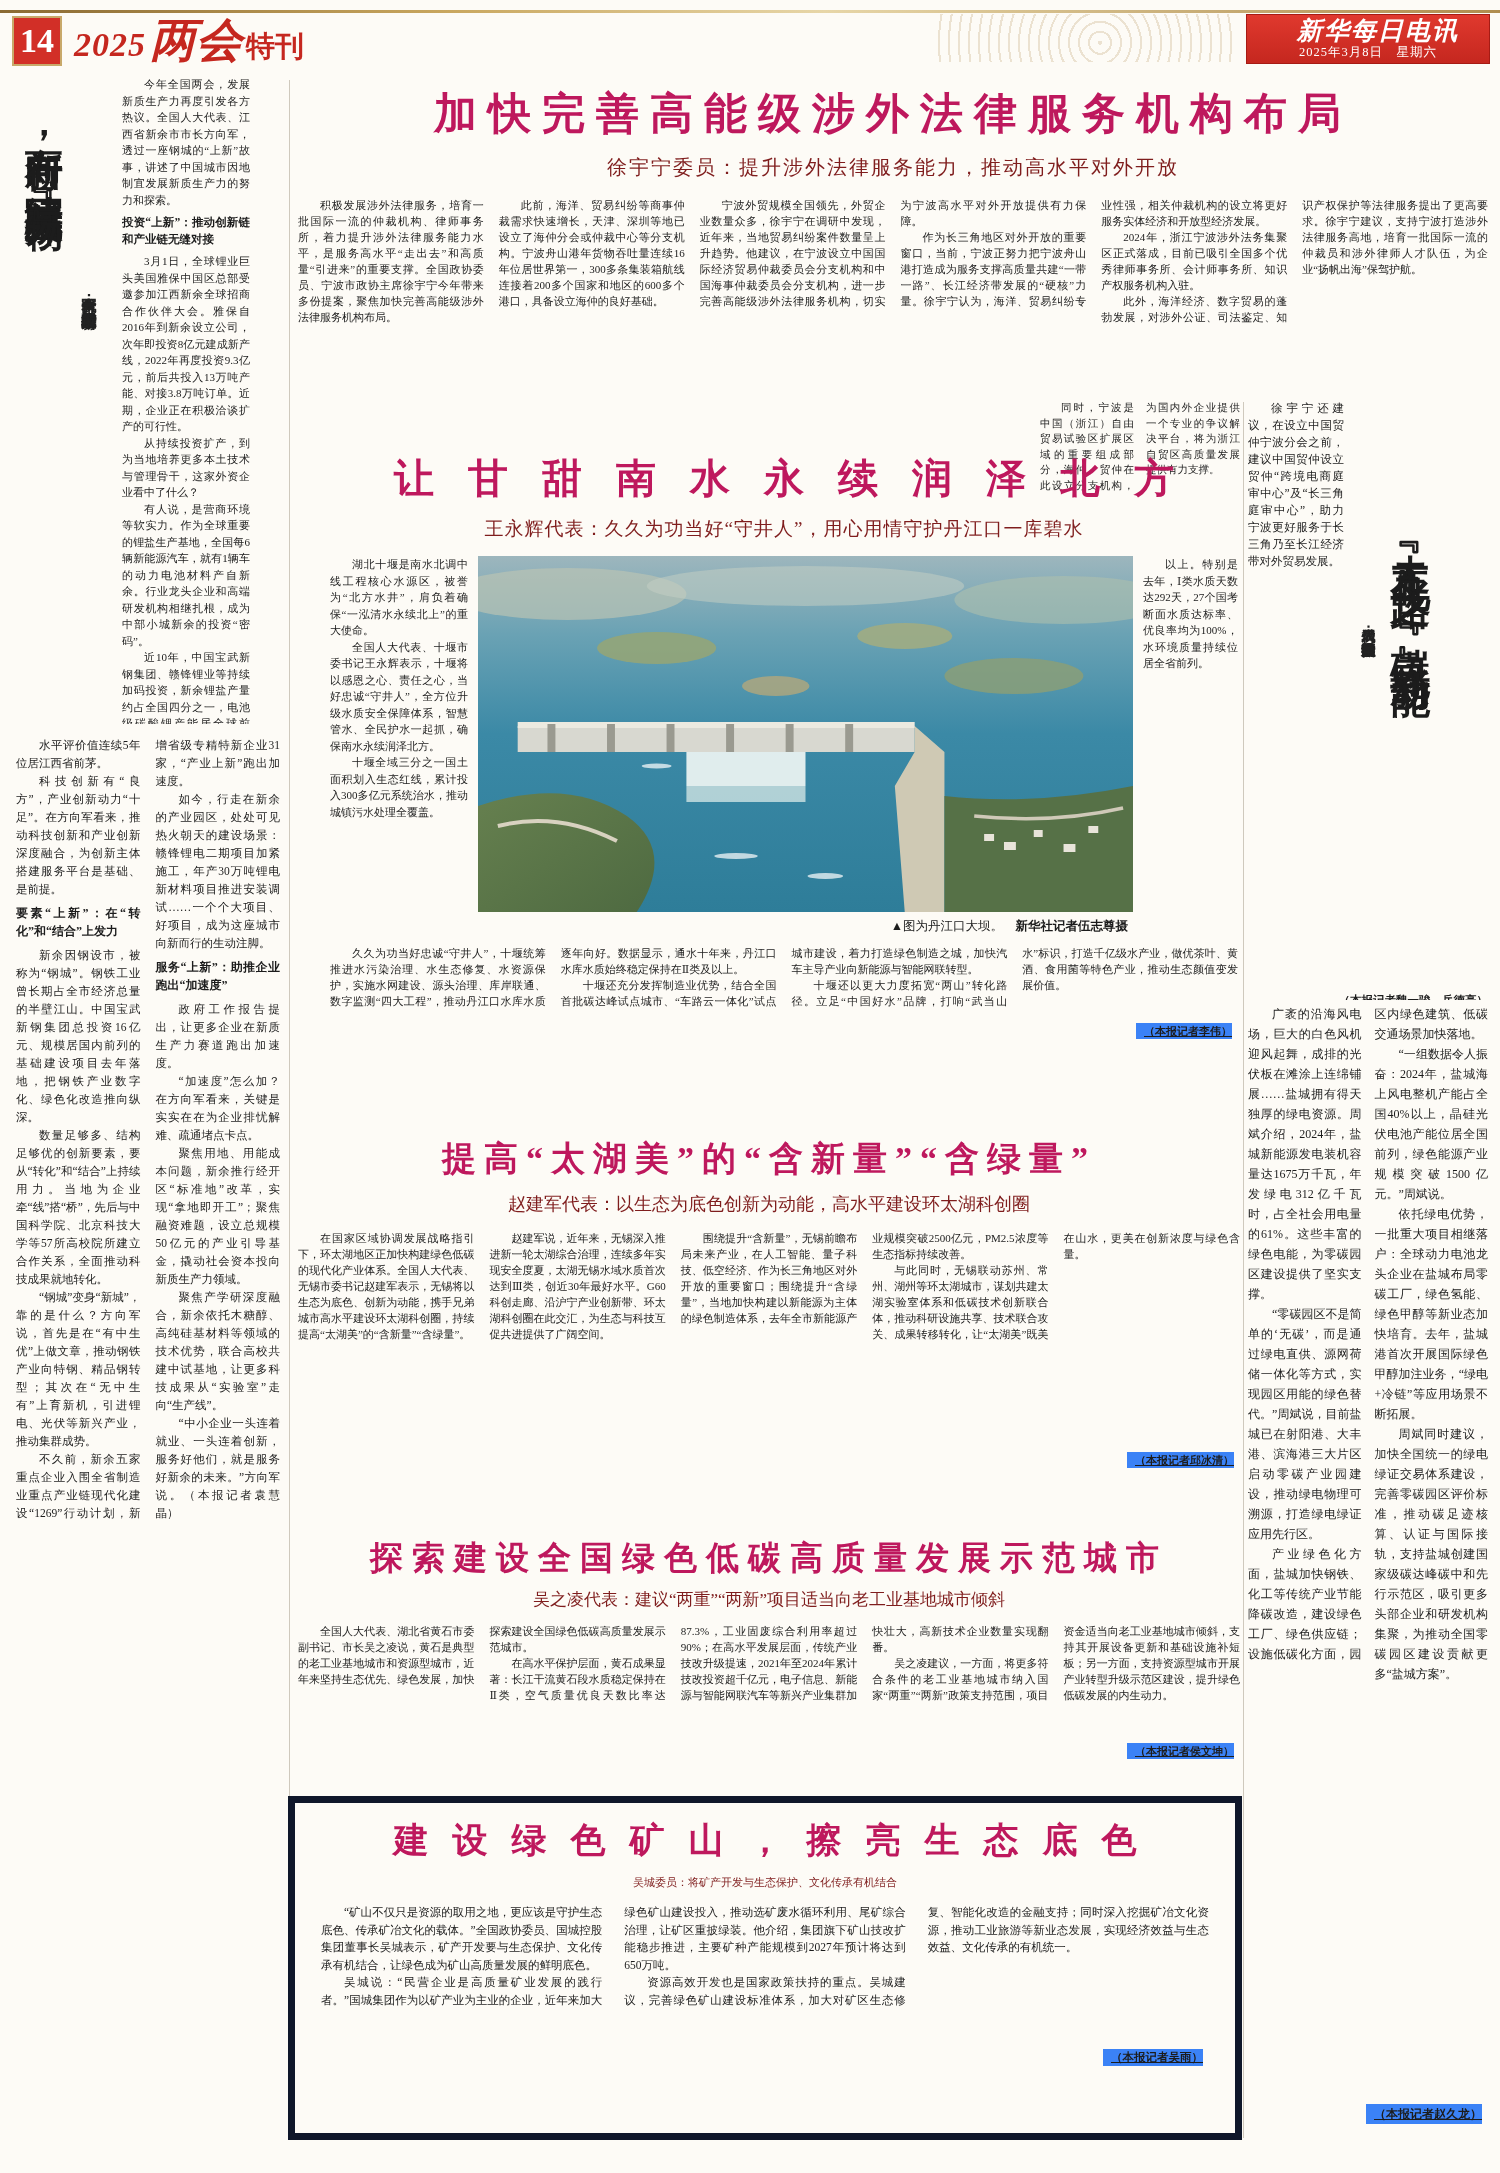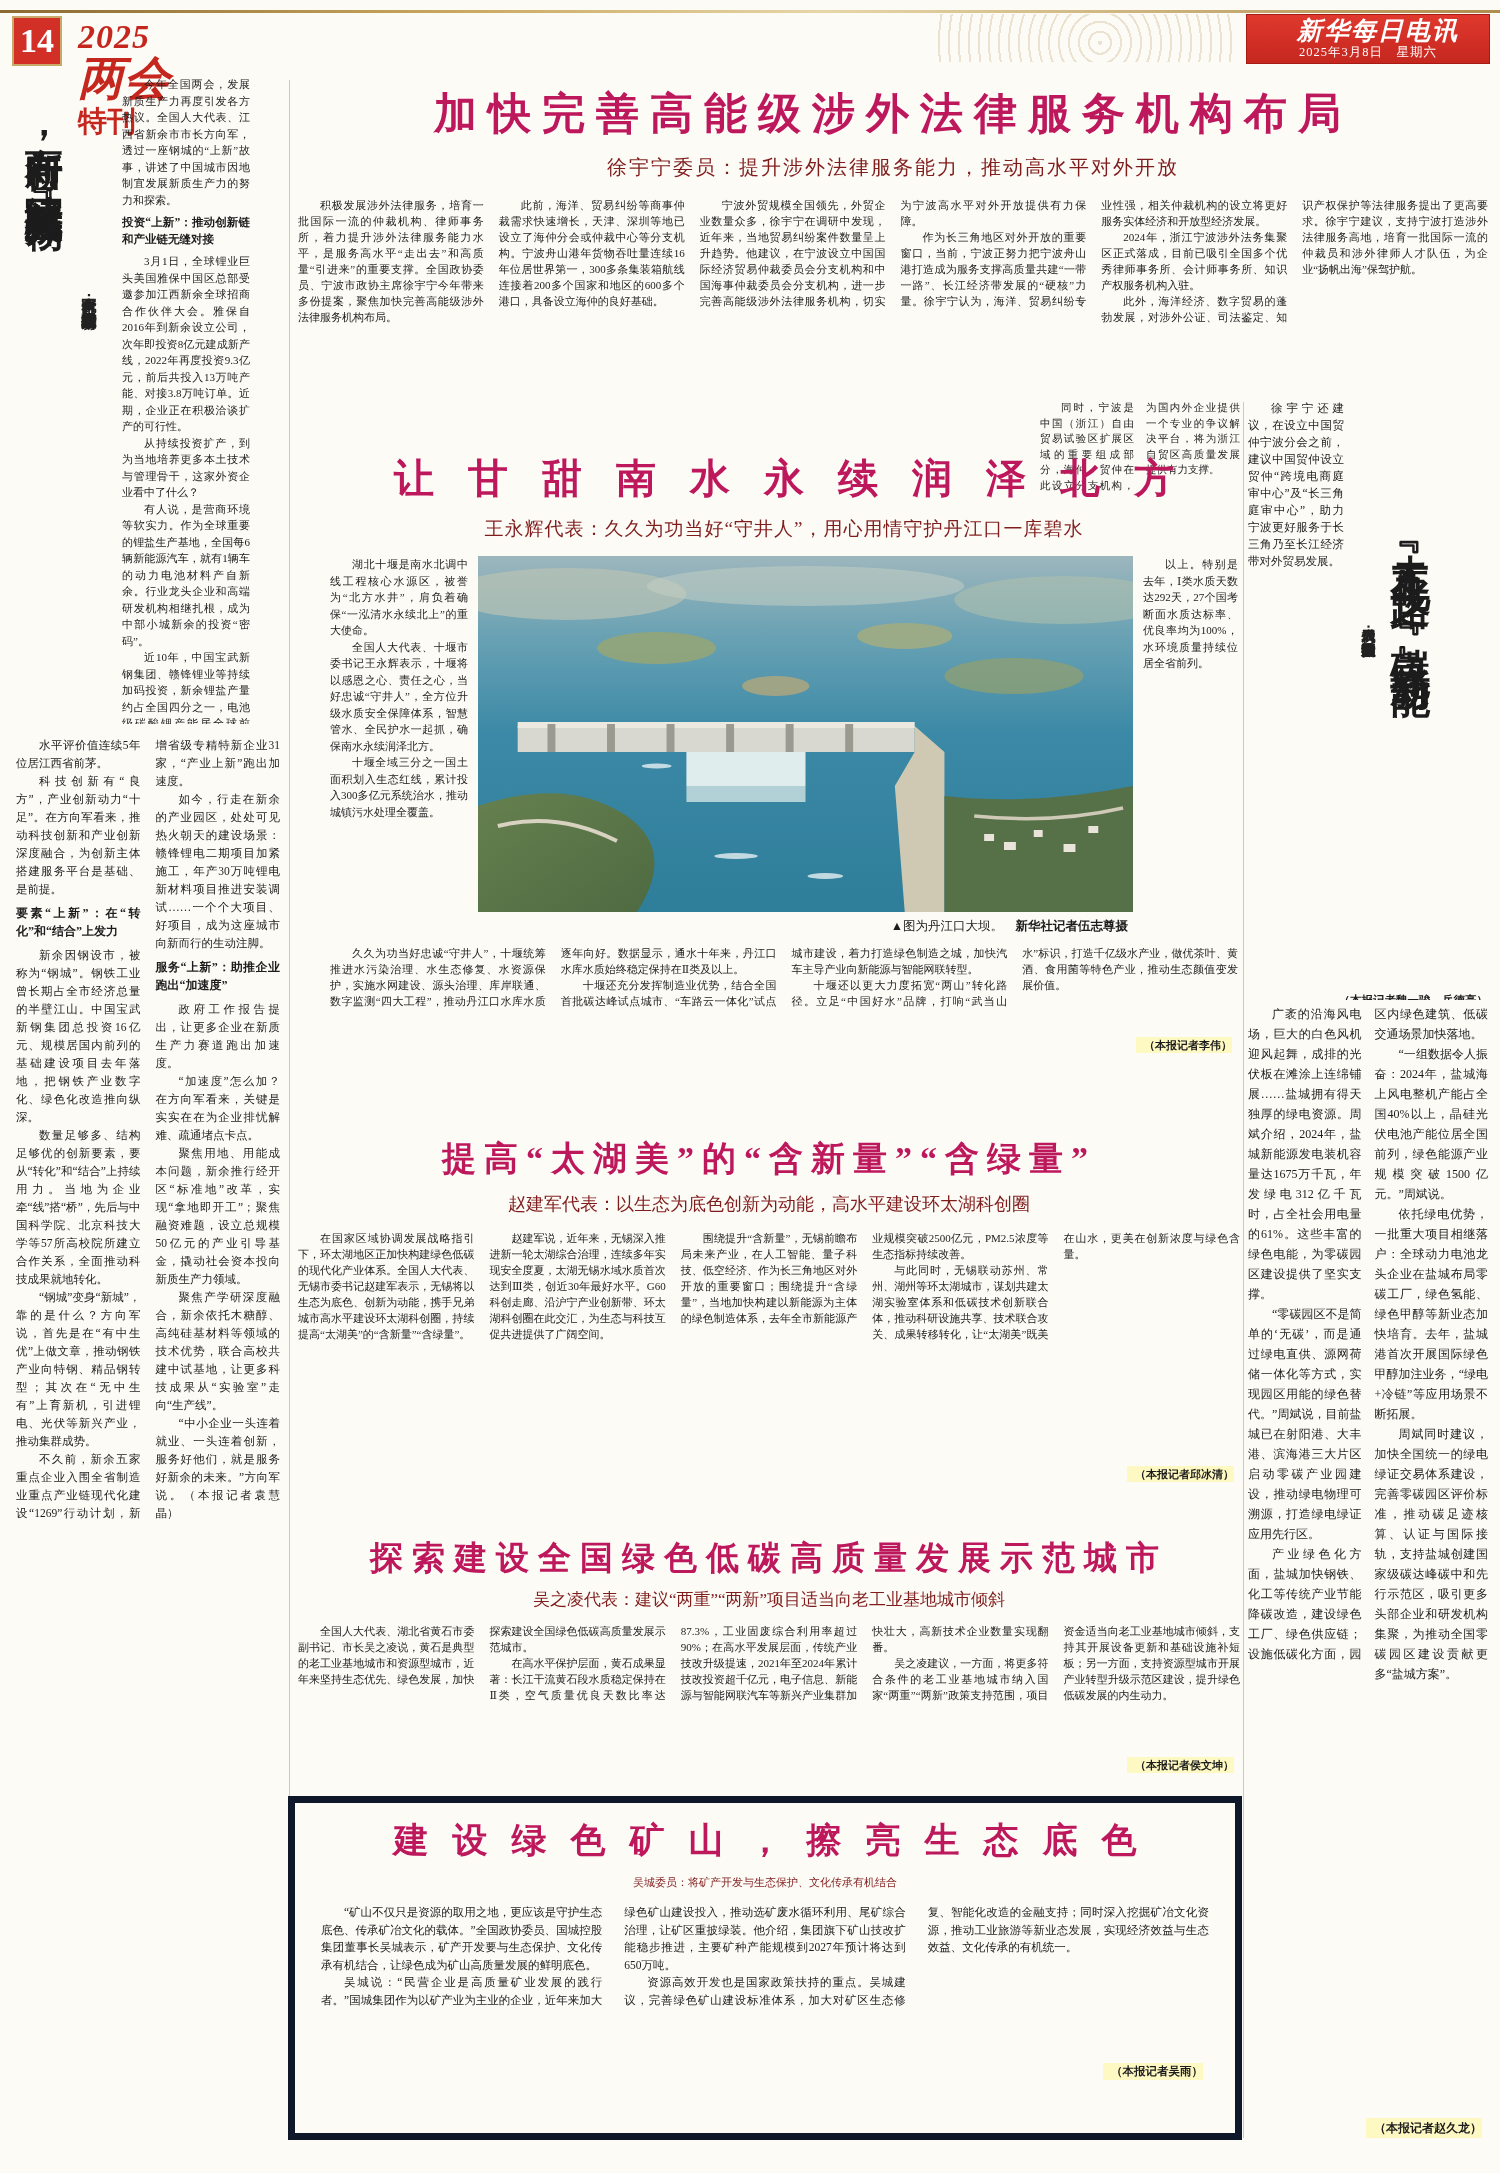--- a/index.html
+++ b/index.html
@@ -9,40 +9,40 @@
     font-family:"Liberation Serif","DejaVu Serif",serif;
     color:#1c1c1c;
   }
   .abs{position:absolute;}
   
   .gold-line{left:0;top:10px;width:1500px;height:3px;
     background:linear-gradient(90deg,#8a6a33,#c9a75f 30%,#e7d6a8 55%,#b08d4f);}
   .pageno{left:12px;top:16px;width:46px;height:46px;background:#d22f27;
     border:2px solid #c8a96a;color:#fff;font-size:34px;font-weight:bold;
     display:flex;align-items:center;justify-content:center;}
-  .section-title{left:74px;top:18px;height:46px;display:flex;align-items:baseline;color:#c5271f;flex-direction:column;}
+  .section-title{left:74px;top:18px;height:46px;display:flex;align-items:baseline;color:#c5271f;}
   .st-year{font-size:34px;font-weight:bold;font-style:italic;letter-spacing:1px;}
   .st-lh{font-size:46px;font-weight:bold;font-style:italic;margin:0 4px;line-height:46px;}
   .st-tk{font-size:29px;font-weight:bold;}
   .ripple{left:935px;top:14px;width:300px;height:48px;border-radius:4px;opacity:.55;
     background:repeating-radial-gradient(circle at 55% 60%, rgba(190,160,110,.5) 0 2px, rgba(255,255,255,0) 2px 10px);}
   .masthead{left:1246px;top:14px;width:244px;height:50px;background:linear-gradient(#e0392e,#c5271f);
     border:1px solid #a61b14;color:#fff;text-align:center;padding-top:2px;box-sizing:border-box;}
   .mh-name{font-size:25px;font-weight:bold;font-style:italic;letter-spacing:2px;line-height:27px;padding-left:20px;}
   .mh-date{font-size:12.5px;letter-spacing:1px;}
   
   .vrule{width:1px;background:#cfc9bd;}
   
   .headline{font-weight:bold;text-align:center;color:#be185d;}
   .byline{text-align:center;color:#7f1d1d;}
   .cols{column-gap:15px;text-align:justify;overflow:hidden;}
   .para{margin:0;text-indent:2em;}
   .colhead{font-weight:bold;text-indent:0;margin:6px 0;}
   .credit{font-weight:bold;white-space:nowrap;}
-  .credit-abs{position:absolute;right:6px;bottom:2px;background:#fef9c3;padding-left:8px;font-weight:bold;}
+  .credit-abs{position:absolute;right:6px;bottom:16px;background:#3b82f6;padding-left:8px;font-weight:bold;text-decoration:underline;}
   
   .left-art{left:16px;top:76px;width:264px;height:2072px;}
   .left-top{display:flex;height:648px;}
   .v-head{writing-mode:vertical-lr;font-size:38px;font-weight:bold;line-height:56px;
     letter-spacing:2px;padding-top:42px;width:58px;}
   .v-sub{writing-mode:vertical-lr;font-size:15px;font-weight:bold;line-height:30px;
     padding-top:210px;width:34px;color:#222;}
   .left-topcol{width:128px;margin-left:14px;font-size:11px;line-height:16.5px;text-align:justify;overflow:hidden;}
   .left-topcol .colhead{font-size:11.5px;}
   .left-bottom{margin-top:12px;height:1400px;column-count:2;font-size:11.5px;line-height:18px;}

